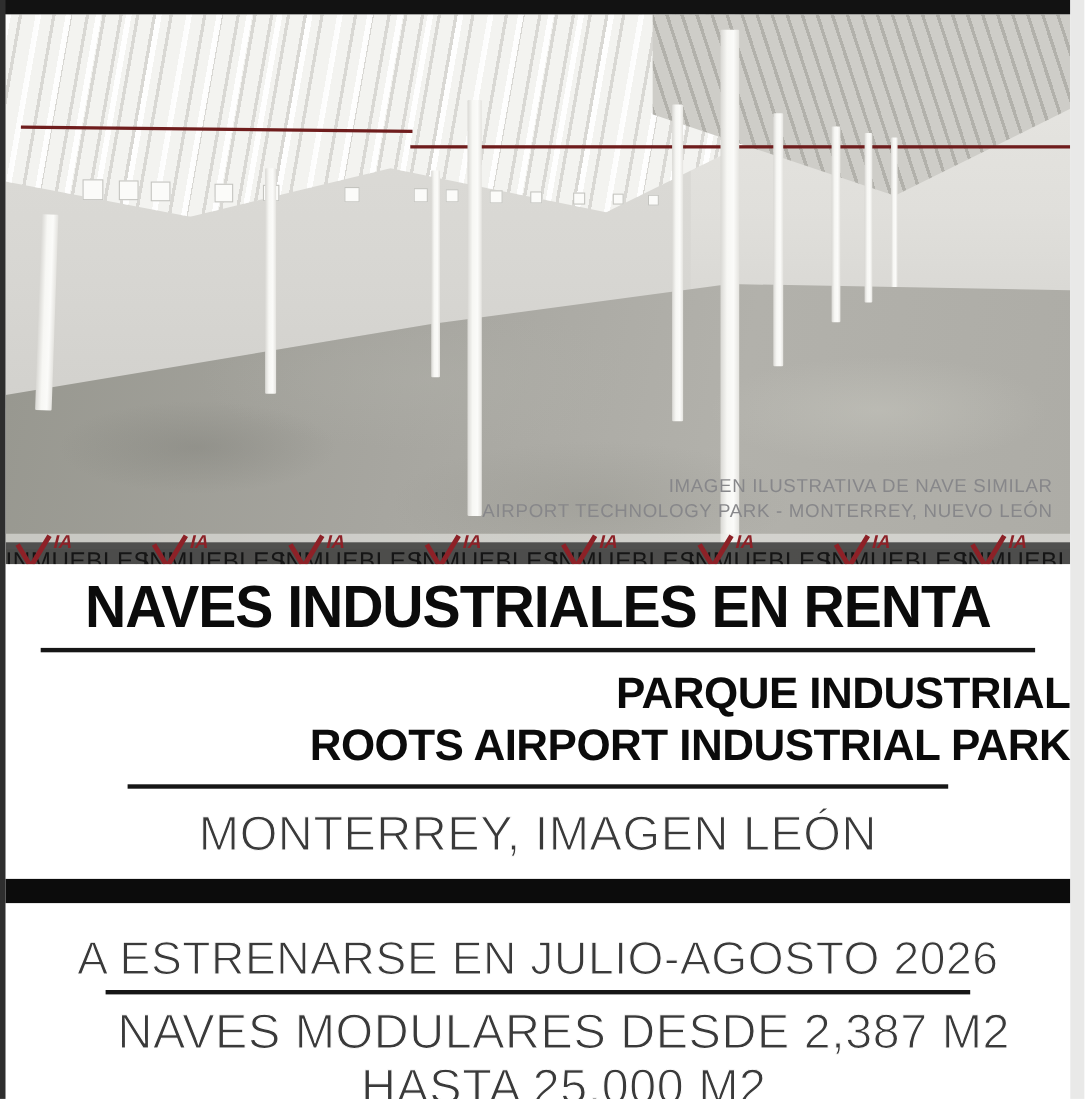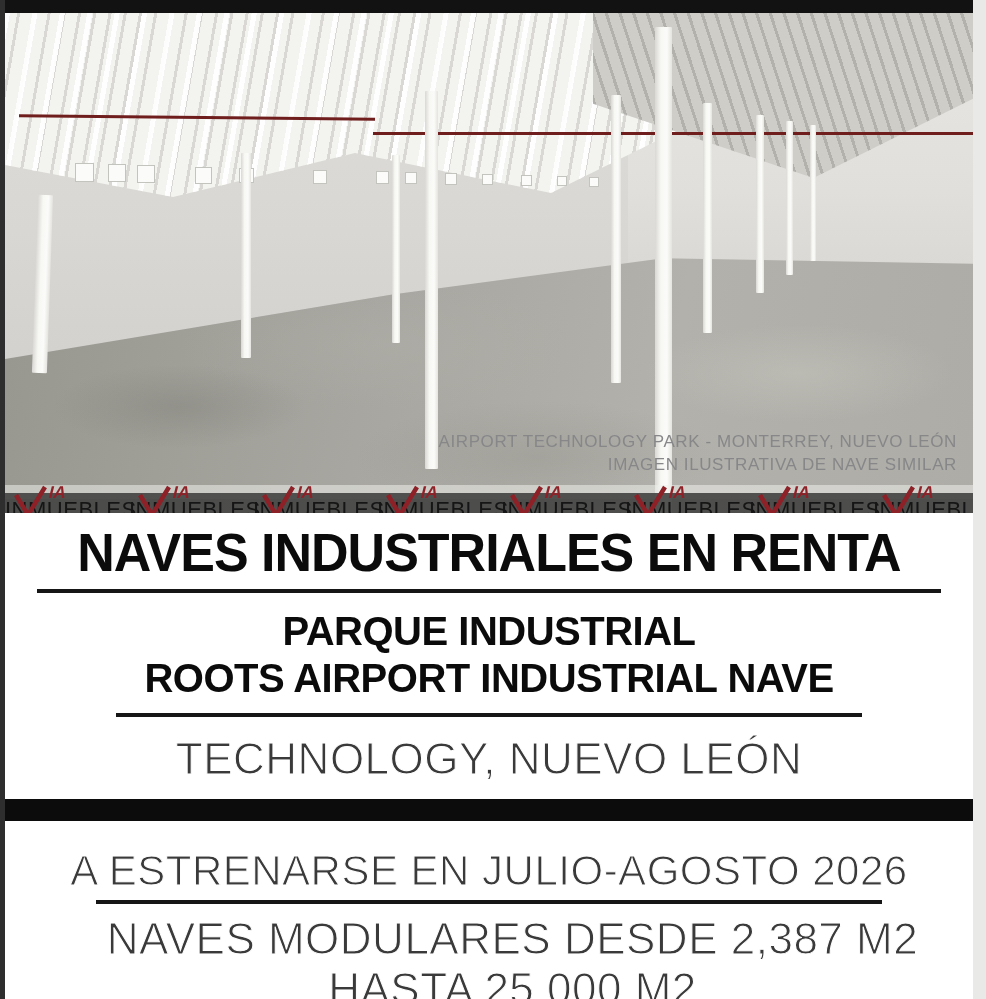--- a/index.html
+++ b/index.html
@@ -50,21 +50,21 @@
   .wm .unit{position:relative;flex:0 0 124px;height:34px;}
   .wm .word{position:absolute;left:0;top:12px;font-size:22px;color:#151515;letter-spacing:0.5px;}
   .wm .ia{position:absolute;left:44px;top:-2px;color:#8d2127;font-size:17px;transform:skewX(-14deg);font-weight:bold;}
   .wm svg{position:absolute;left:8px;top:0;}
 
   
   .content{position:absolute;left:5px;top:513px;width:968px;text-align:center;color:#0b0b0b;}
   .main-title{font-weight:bold;font-size:52px;letter-spacing:-1px;margin-top:9px;transform:scaleY(1.04);}
   .rule{background:#161616;height:4px;margin:0 auto;}
   .rule1{width:904px;margin-top:7px;}
-  .park{margin-top:15px;font-weight:bold;font-size:40px;line-height:1.17;letter-spacing:-0.5px;}
+  .park{margin-top:15px;font-weight:bold;font-size:40px;line-height:1.17;letter-spacing:-0.5px;text-align:right;}
   .rule2{width:746px;margin-top:11px;}
   .thin{color:#3a3a3a;-webkit-text-stroke:1px #ffffff;}
   .city{margin-top:17px;font-size:44px;letter-spacing:0.5px;}
   .black-bar{height:22px;background:#0c0c0c;margin-top:15px;}
   .launch{margin-top:26px;font-size:42px;letter-spacing:0.5px;}
   .rule3{width:786px;margin-top:5px;}
   .sizes{margin-top:10px;font-size:44px;letter-spacing:0.5px;padding-left:47px;}
   .located{margin-top:13px;font-size:24px;line-height:1.22;letter-spacing:0.3px;color:#3a3a3a;}
 </style>
 </head>
@@ -103,22 +103,22 @@
   <div class="col" style="left:387px;top:142px;width:8px;height:188px;"></div>
   <div class="col" style="left:420px;top:78px;width:13px;height:378px;"></div>
   <div class="col" style="left:606px;top:82px;width:10px;height:288px;"></div>
   <div class="col" style="left:650px;top:14px;width:17px;height:486px;"></div>
   <div class="col" style="left:698px;top:90px;width:9px;height:230px;"></div>
   <div class="col" style="left:751px;top:102px;width:8px;height:178px;"></div>
   <div class="col" style="left:781px;top:108px;width:7px;height:154px;"></div>
   <div class="col" style="left:805px;top:112px;width:6px;height:136px;"></div>
 
   <div class="caption">
+    <div>IMAGEN ILUSTRATIVA DE NAVE SIMILAR</div>
     <div>AIRPORT TECHNOLOGY PARK - MONTERREY, NUEVO LEÓN</div>
-    <div>IMAGEN ILUSTRATIVA DE NAVE SIMILAR</div>
   </div>
 
   <div class="wm">
     <div class="veil"></div>
     <div class="band"></div>
     <div class="units">
       <div class="unit">
         <span class="word">INMUEBLES</span>
         <svg width="38" height="32" viewBox="0 0 38 32">
             <path d="M3 10 L15 30 L32 2" stroke="#8d2127" stroke-width="4.5" fill="none"></path>
@@ -178,25 +178,25 @@
     </div>
   </div>
 </div>
 
 <div class="content">
   <div class="main-title">NAVES INDUSTRIALES EN RENTA</div>
   <div class="rule rule1"></div>
 
   <div class="park">
     <div>PARQUE INDUSTRIAL</div>
-    <div>ROOTS AIRPORT INDUSTRIAL NAVE</div>
+    <div>ROOTS AIRPORT INDUSTRIAL PARK</div>
   </div>
   <div class="rule rule2"></div>
 
-  <div class="city thin">TECHNOLOGY, NUEVO LEÓN</div>
+  <div class="city thin">MONTERREY, IMAGEN LEÓN</div>
 
   <div class="black-bar"></div>
 
   <div class="launch thin">A ESTRENARSE EN JULIO-AGOSTO 2026</div>
   <div class="rule rule3"></div>
 
   <div class="sizes thin">NAVES MODULARES DESDE 2,387 M2 HASTA 25,000 M2</div>
 
   <div class="located thin">
     <div>UBICADO EN EL MUNICIPIO DE MARÍN, A 10 MINUTOS DEL AEROPUERTO</div>

